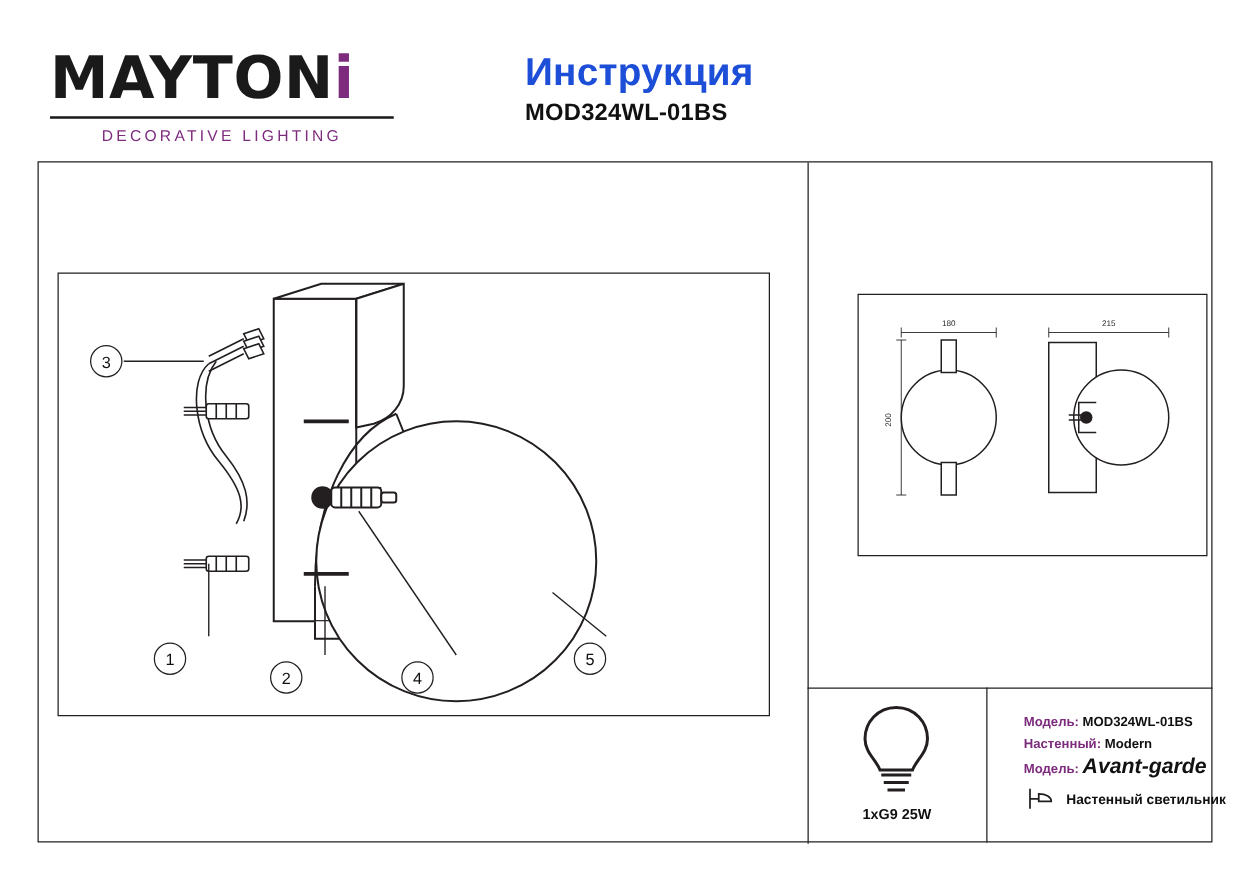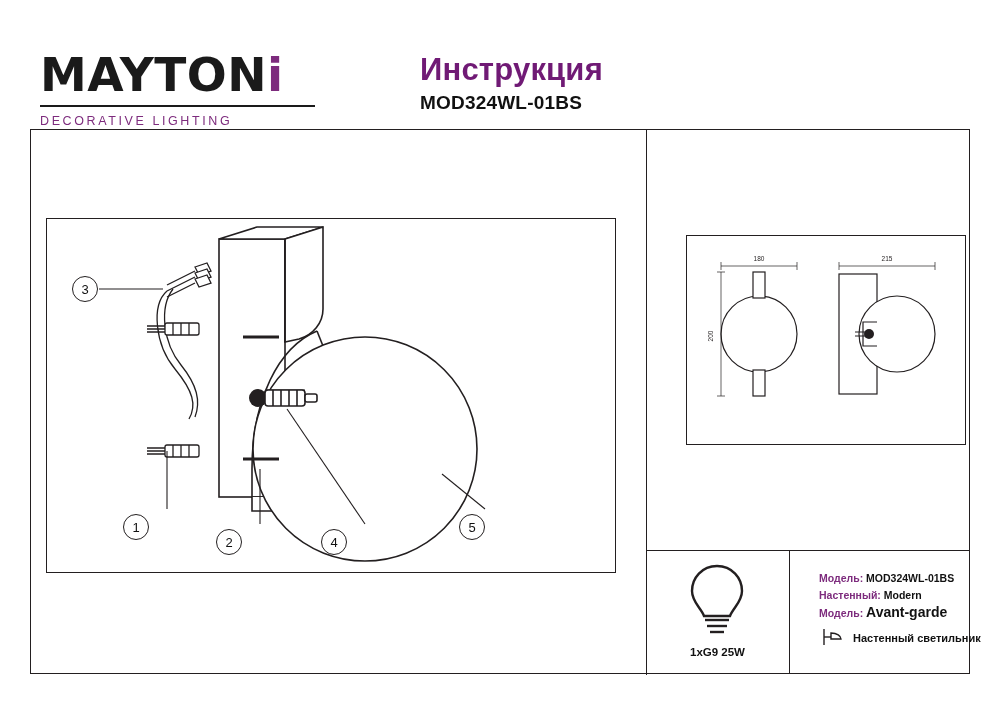--- a/index.html
+++ b/index.html
@@ -12,21 +12,21 @@
     height: 707px;
     font-family: "Liberation Sans", sans-serif;
     color: #111111;
     position: relative;
     overflow: hidden;
   }
 
   
   .header {
     position: absolute;
-    left: 0; top: 16px;
+    left: 0; top: 4px;
     width: 1000px;
     height: 92px;
     border-radius: 23px;
   }
   .brand {
     position: absolute;
     left: 40px;
     top: 35px;
     width: 330px;
   }
@@ -48,30 +48,30 @@
     height: 2px;
     background: #1a1a1a;
   }
   .brand-sub {
     margin-top: 7px;
     font-size: 12.5px;
     letter-spacing: 2.6px;
     color: #7d2b7d;
     font-weight: normal;
     white-space: nowrap;
-    text-align: left;
+    text-align: center;
     width: 275px;
   }
   .doc-title {
     position: absolute;
     left: 420px;
     top: 36px;
     font-size: 31px;
     font-weight: bold;
-    color: #701a75;
+    color: #1d4ed8;
     letter-spacing: 0.2px;
   }
   .doc-code {
     position: absolute;
     left: 420px;
     top: 76px;
     font-size: 19px;
     font-weight: bold;
     color: #111;
     letter-spacing: 0.2px;
@@ -178,21 +178,21 @@
     box-sizing: border-box;
   }
   .spec-row {
     font-size: 10.5px;
     color: #111;
     line-height: 17px;
     white-space: nowrap;
   }
   .spec-row .k { color: #7d2b7d; font-weight: bold; }
   .spec-row .v { color: #111; font-weight: bold; }
-  .spec-row.series .v { font-size: 14px; }
+  .spec-row.series .v { font-size: 17px; font-style: italic; }
   .spec-type {
     position: relative;
     margin-top: 8px;
     font-size: 11px;
     color: #111;
     font-weight: bold;
     padding-left: 34px;
     line-height: 16px;
     white-space: nowrap;
   }

